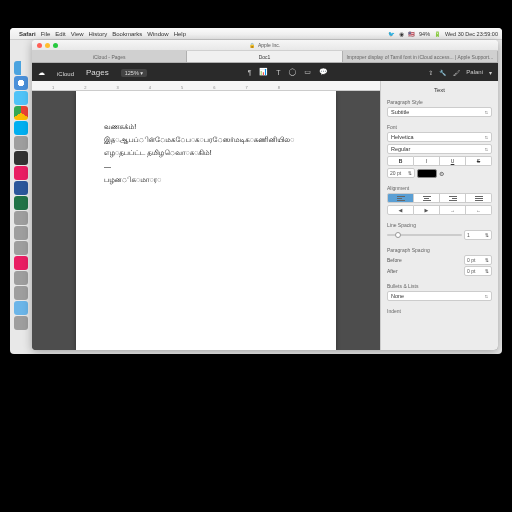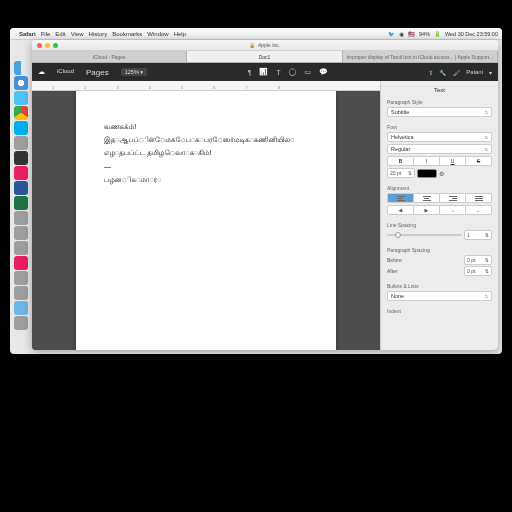--- a/index.html
+++ b/index.html
@@ -14,21 +14,21 @@
 .titlebar{height:11px;background:linear-gradient(#f6f6f6,#e8e8e8);display:flex;align-items:center;padding:0 5px;border-bottom:1px solid #d0d0d0;position:relative}
 .traffic{display:flex;gap:3px}
 .tl{width:5px;height:5px;border-radius:50%}
 .tl.r{background:#ff5f56}.tl.y{background:#ffbd2e}.tl.g{background:#27c93f}
 .titlebar-center{position:absolute;left:50%;transform:translateX(-50%);font-size:5px;color:#555;display:flex;align-items:center;gap:2px}
 .lock{color:#4a4}
 .tabbar{height:12px;background:#d0d0d0;display:flex;font-size:5px;border-bottom:1px solid #b0b0b0}
 .tab{flex:1;display:flex;align-items:center;justify-content:center;border-right:1px solid #b0b0b0;color:#666;padding:0 4px;overflow:hidden;white-space:nowrap}
 .tab.active{background:#f0f0f0;color:#333}
 .pages-bar{height:18px;background:#2a2a2a;display:flex;align-items:center;padding:0 6px;font-size:6px;color:#ddd;justify-content:space-between}
-.pages-brand{display:flex;align-items:flex-start;gap:12px}
+.pages-brand{display:flex;align-items:flex-end;gap:12px}
 .pages-brand .cloud{color:#fff;font-size:7px}
 .pages-brand .name{font-weight:300;font-size:8px}
 .pages-tools{display:flex;gap:8px;align-items:center;font-size:7px;color:#ccc}
 .pages-right{display:flex;gap:6px;align-items:center;font-size:6px;color:#ccc}
 .zoom{background:#444;padding:1px 4px;border-radius:2px;font-size:5.5px}
 .content{flex:1;display:flex;background:#4d4d4d;overflow:hidden}
 .ruler{height:10px;background:#f5f5f5;border-bottom:1px solid #ccc;font-size:4px;color:#888;display:flex;align-items:flex-end;padding:0 20px;gap:30px}
 .doc-area{flex:1;display:flex;flex-direction:column;background:#4d4d4d}
 .doc-scroll{flex:1;display:flex;justify-content:center;padding:0 8px;overflow:hidden}
 .page{width:260px;background:#fff;box-shadow:0 1px 4px rgba(0,0,0,.4);padding:30px 28px;font-size:7px;color:#000;line-height:1.6}

